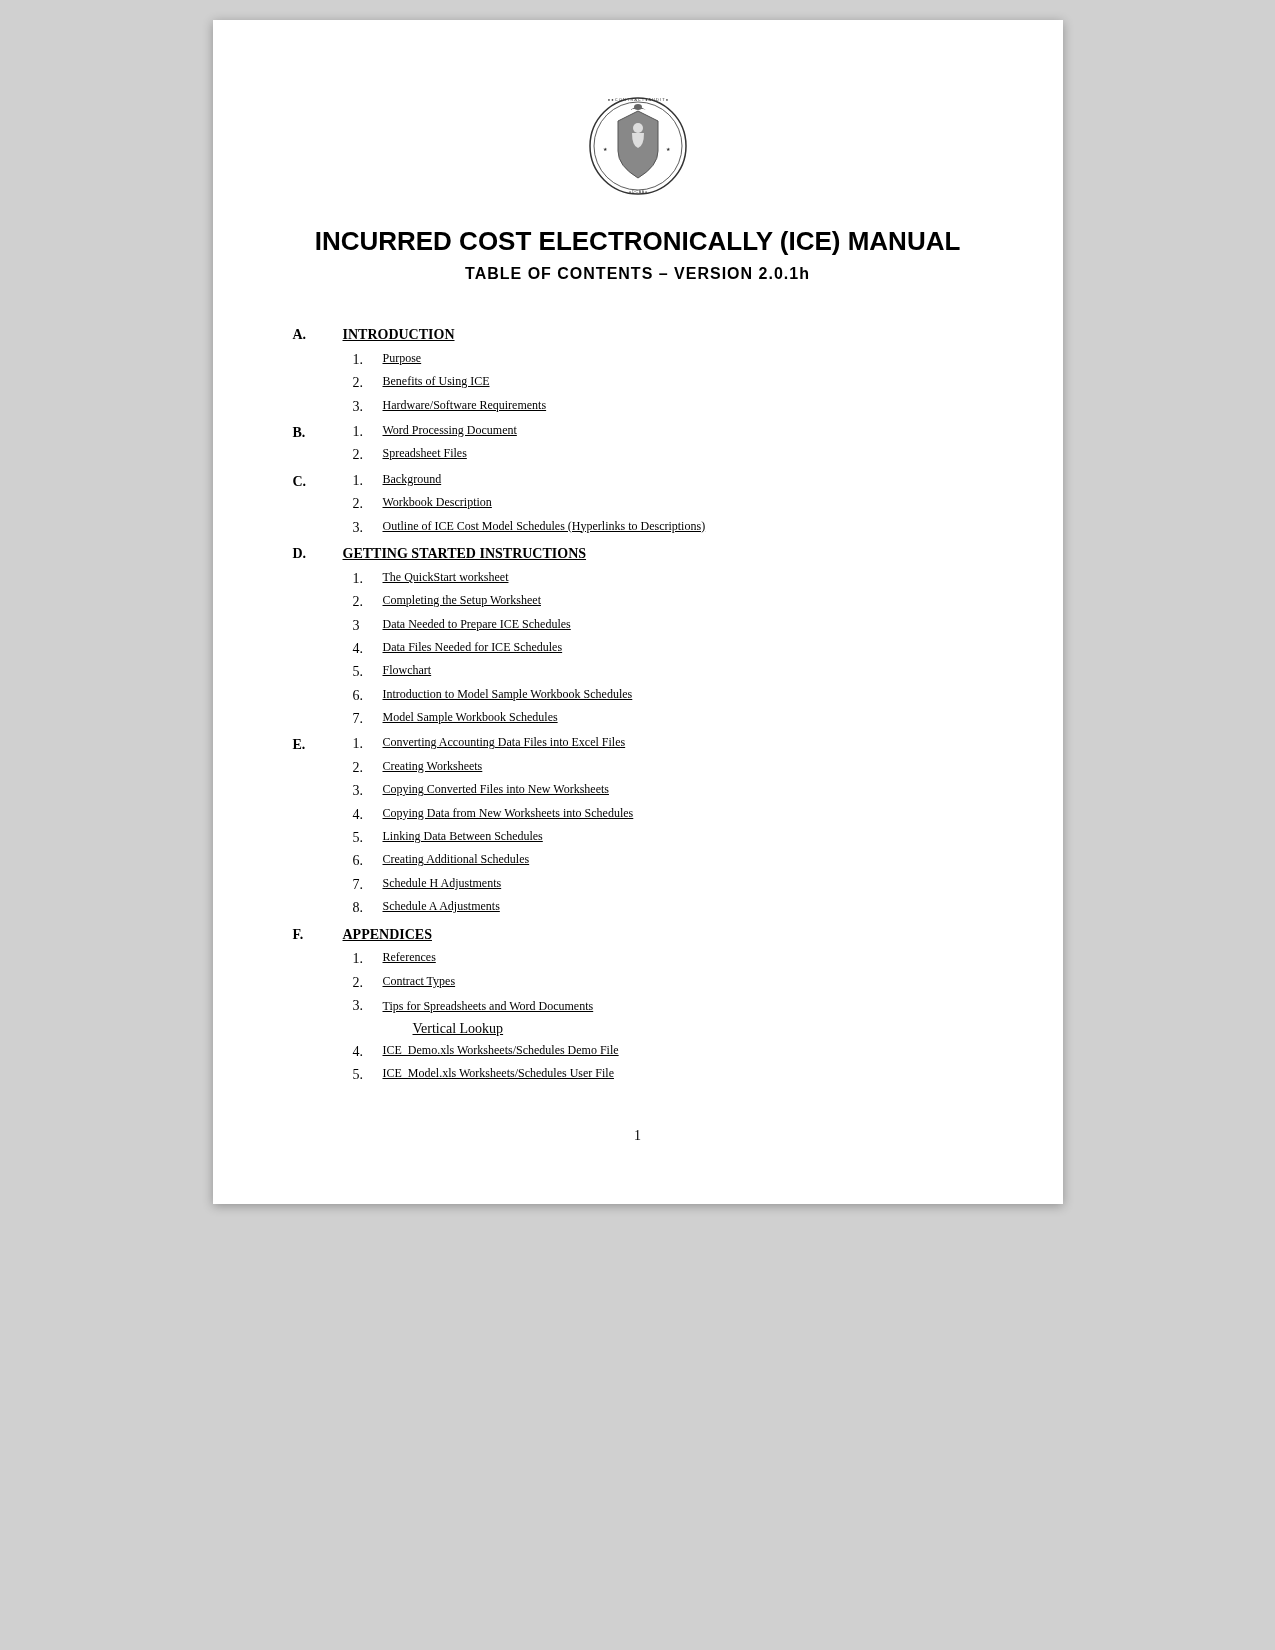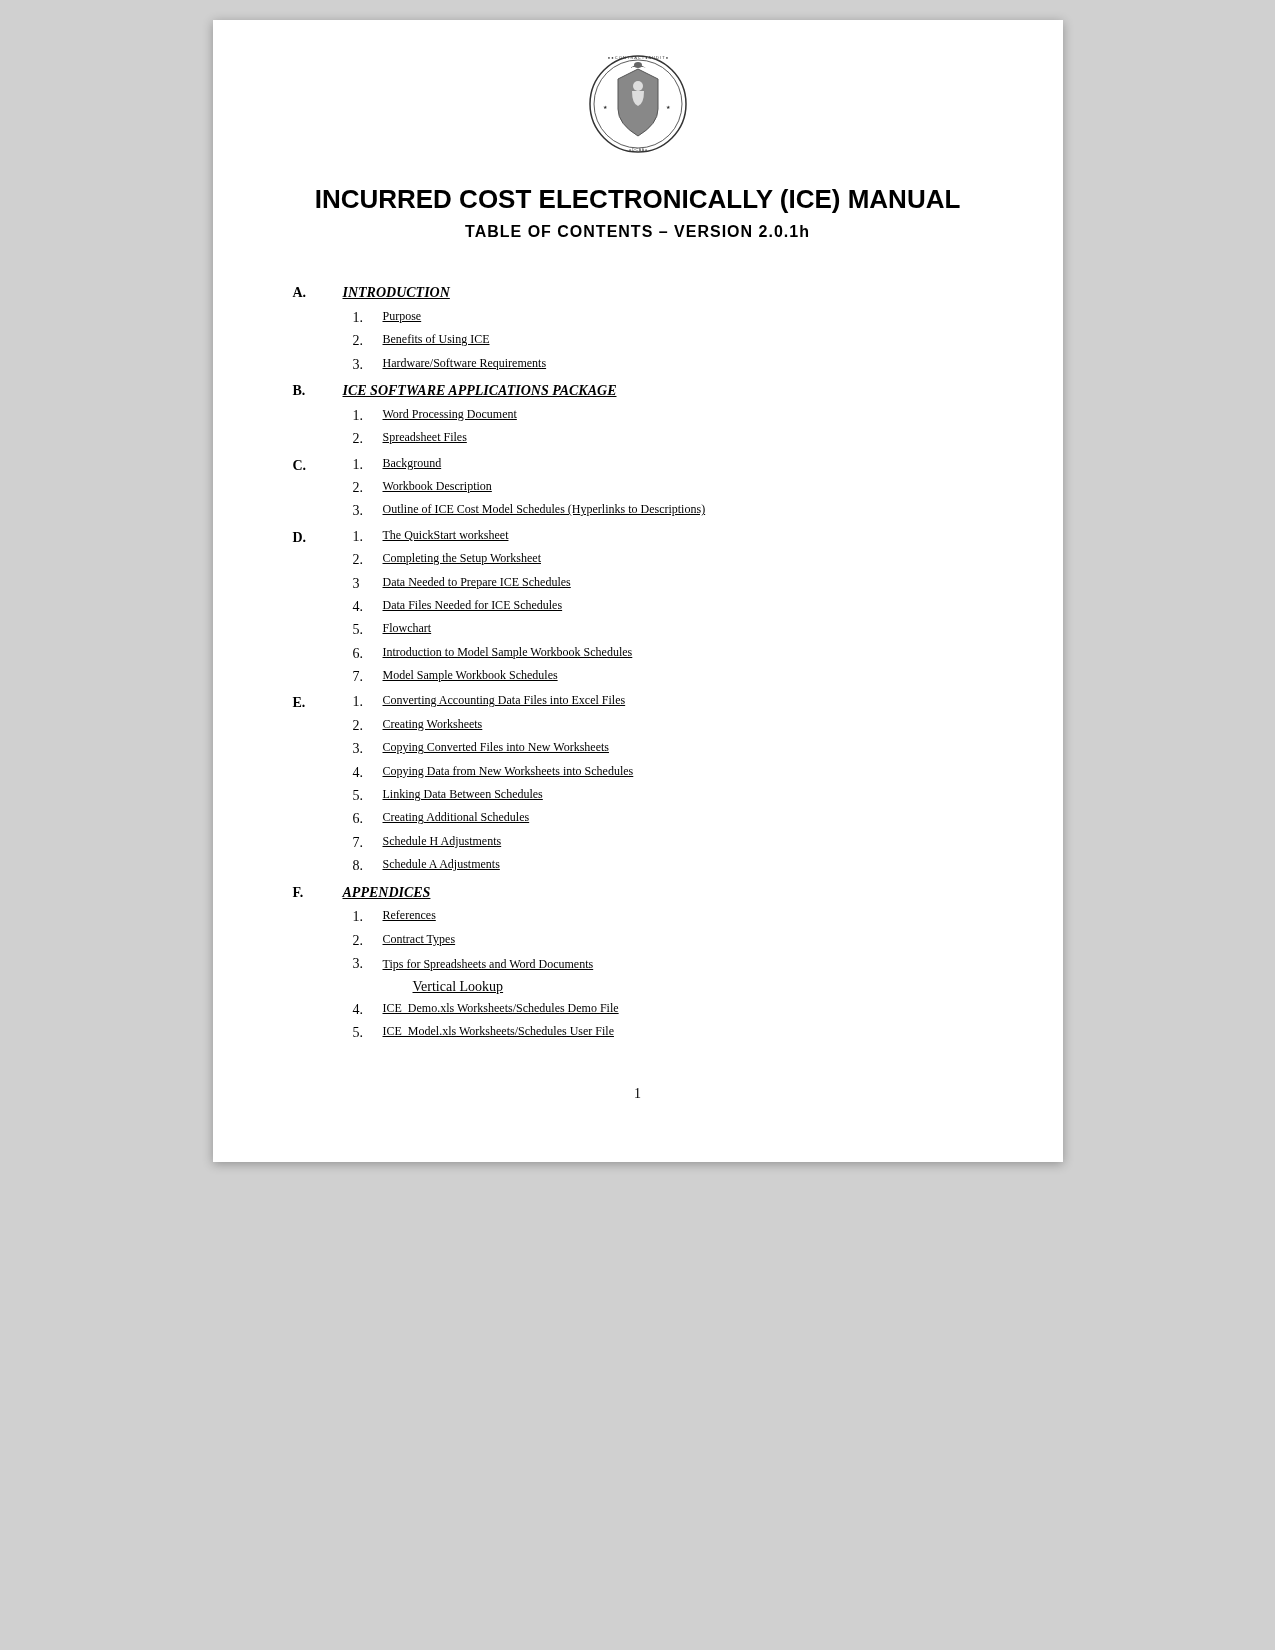--- a/index.html
+++ b/index.html
@@ -14,21 +14,21 @@
       justify-content: center;
       align-items: flex-start;
       min-height: 100vh;
       font-family: "Times New Roman", Times, serif;
     }
 
     .page {
       width: 850px;
       min-height: 1100px;
       background: #ffffff;
-      padding: 34px 80px 60px 80px;
+      padding: 76px 80px 60px 80px;
       margin: 20px auto;
       box-shadow: 0 2px 10px rgba(0,0,0,0.3);
     }
 
     .logo-container {
       display: flex;
       justify-content: center;
       margin-bottom: 30px;
     }
 
@@ -68,21 +68,20 @@
 
     .section-content {
       flex: 1;
     }
 
     .section-title {
       font-weight: bold;
       text-decoration: underline;
       font-size: 14px;
       margin-bottom: 2px;
-      font-style: italic;
     }
 
     .sub-items {
       margin-left: 10px;
     }
 
     .sub-item {
       display: flex;
       margin-bottom: 1px;
       line-height: 1.6;
@@ -175,21 +174,20 @@
             <span class="sub-num">3.</span>
             <span class="sub-text">Hardware/Software Requirements</span>
           </div>
         </div>
       </div>
     </div>
 
     <div class="section-row">
       <div class="section-letter">B.</div>
       <div class="section-content">
-        <div class="section-title">ICE SOFTWARE APPLICATIONS PACKAGE</div>
         <div class="sub-items">
           <div class="sub-item">
             <span class="sub-num">1.</span>
             <span class="sub-text">Word Processing Document</span>
           </div>
           <div class="sub-item">
             <span class="sub-num">2.</span>
             <span class="sub-text">Spreadsheet Files</span>
           </div>
         </div>
@@ -212,20 +210,21 @@
             <span class="sub-num">3.</span>
             <span class="sub-text">Outline of ICE Cost Model Schedules (Hyperlinks to Descriptions)</span>
           </div>
         </div>
       </div>
     </div>
 
     <div class="section-row">
       <div class="section-letter">D.</div>
       <div class="section-content">
+        <div class="section-title">GETTING STARTED INSTRUCTIONS</div>
         <div class="sub-items">
           <div class="sub-item">
             <span class="sub-num">1.</span>
             <span class="sub-text">The QuickStart worksheet</span>
           </div>
           <div class="sub-item">
             <span class="sub-num">2.</span>
             <span class="sub-text">Completing the Setup Worksheet</span>
           </div>
           <div class="sub-item">

